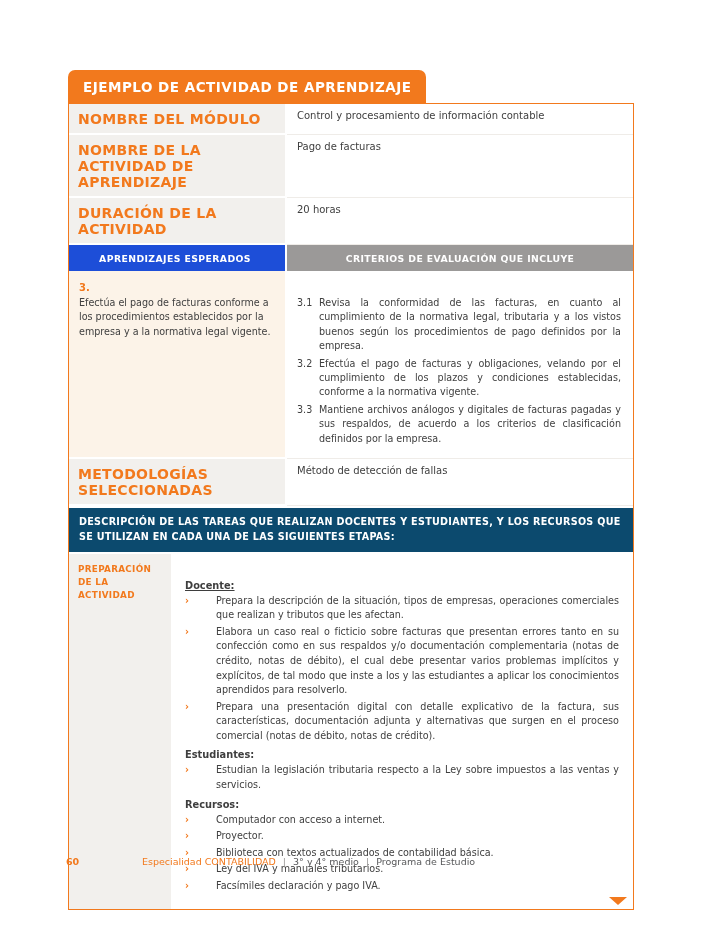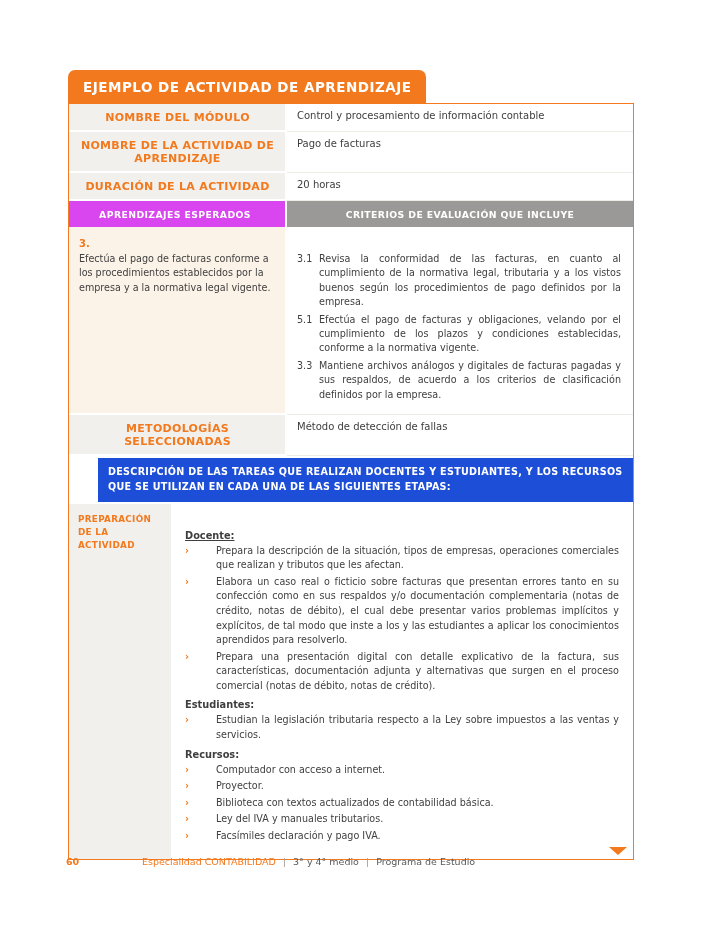--- a/index.html
+++ b/index.html
@@ -30,41 +30,40 @@
     border: 1.5px solid #F2791D;
     background: #ffffff;
   }
   .row { display: flex; align-items: stretch; }
 
   .label-cell {
     width: 218px;
     flex: 0 0 218px;
     background: #F2F0ED;
     color: #F2791D;
-    font-size: 11px;
+    font-size: 14px;
     font-weight: bold;
     letter-spacing: 0.3px;
     padding: 7px 8px 6px 9px;
     border-bottom: 2px solid #ffffff;
     border-right: 2px solid #ffffff;
-    text-align: center;
   }
   .value-cell {
     flex: 1 1 auto;
     background: #ffffff;
     color: #3E3E3E;
     font-size: 10px;
     padding: 6px 10px 5px 10px;
     border-bottom: 1px solid #EFECE8;
   }
 
   
   .split-header .hl {
     width: 218px; flex: 0 0 218px;
-    background: #d946ef; color: #fff;
+    background: #1d4ed8; color: #fff;
     font-size: 9.3px; font-weight: bold; letter-spacing: 0.4px;
     text-align: center; padding: 8px 8px 7px 4px;
     border-right: 2px solid #ffffff;
   }
   .split-header .hr {
     flex: 1 1 auto;
     background: #9B9998; color: #fff;
     font-size: 9.3px; font-weight: bold; letter-spacing: 0.4px;
     text-align: center; padding: 8px 4px 7px 4px;
   }
@@ -85,30 +84,29 @@
     background: #fff;
     padding: 25px 12px 9px 10px;
     border-bottom: 1px solid #EFECE8;
   }
   .criterion { display: flex; font-size: 9.6px; line-height: 1.5; margin-bottom: 3px; }
   .criterion .num { flex: 0 0 22px; }
   .criterion .txt { flex: 1 1 auto; text-align: justify; }
 
   
   .banner {
-    background: #1d4ed8;
+    background: #0c4a6e;
     color: #fff;
     font-size: 9.6px;
     font-weight: bold;
     letter-spacing: 0.3px;
     line-height: 1.55;
     padding: 7px 10px;
     border-top: 2px solid #ffffff;
     border-bottom: 2px solid #ffffff;
-    margin-left: 29px;
   }
 
   
   .prep-label {
     width: 104px; flex: 0 0 104px;
     background: #F2F0ED;
     color: #F2791D;
     font-size: 8.8px; font-weight: bold; letter-spacing: 0.3px;
     line-height: 1.5;
     padding: 9px 6px 6px 9px;
@@ -173,21 +171,21 @@
       <div class="objective-cell">
         <span class="objective-number">3.</span>
         <span>Efectúa el pago de facturas conforme a los procedimientos establecidos por la empresa y a la normativa legal vigente.</span>
       </div>
       <div class="criteria-cell">
         <div class="criterion">
           <span class="num">3.1</span>
           <span class="txt">Revisa la conformidad de las facturas, en cuanto al cumplimiento de la normativa legal, tributaria y a los vistos buenos según los procedimientos de pago definidos por la empresa.</span>
         </div>
         <div class="criterion">
-          <span class="num">5.1</span>
+          <span class="num">3.2</span>
           <span class="txt">Efectúa el pago de facturas y obligaciones, velando por el cumplimiento de los plazos y condiciones establecidas, conforme a la normativa vigente.</span>
         </div>
         <div class="criterion">
           <span class="num">3.3</span>
           <span class="txt">Mantiene archivos análogos y digitales de facturas pagadas y sus respaldos, de acuerdo a los criterios de clasificación definidos por la empresa.</span>
         </div>
       </div>
     </div>
 
     <div class="row">

